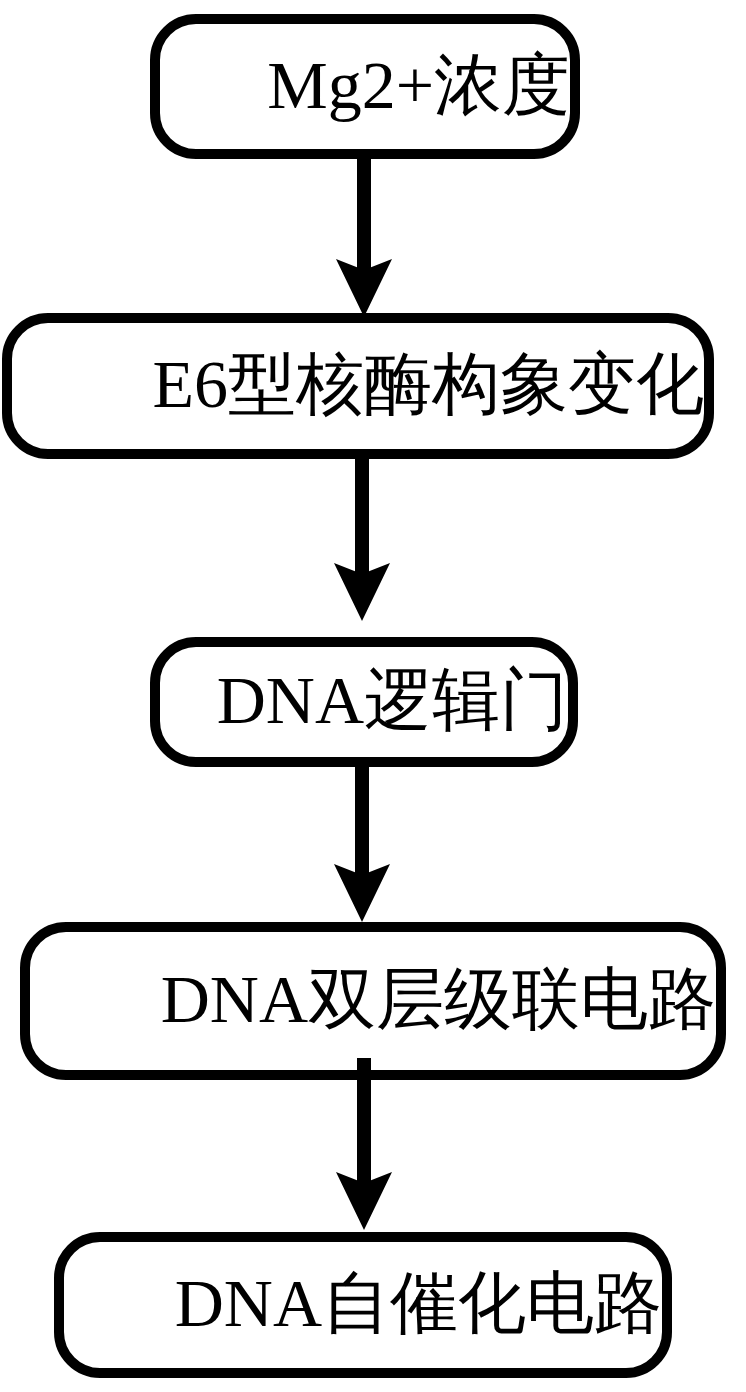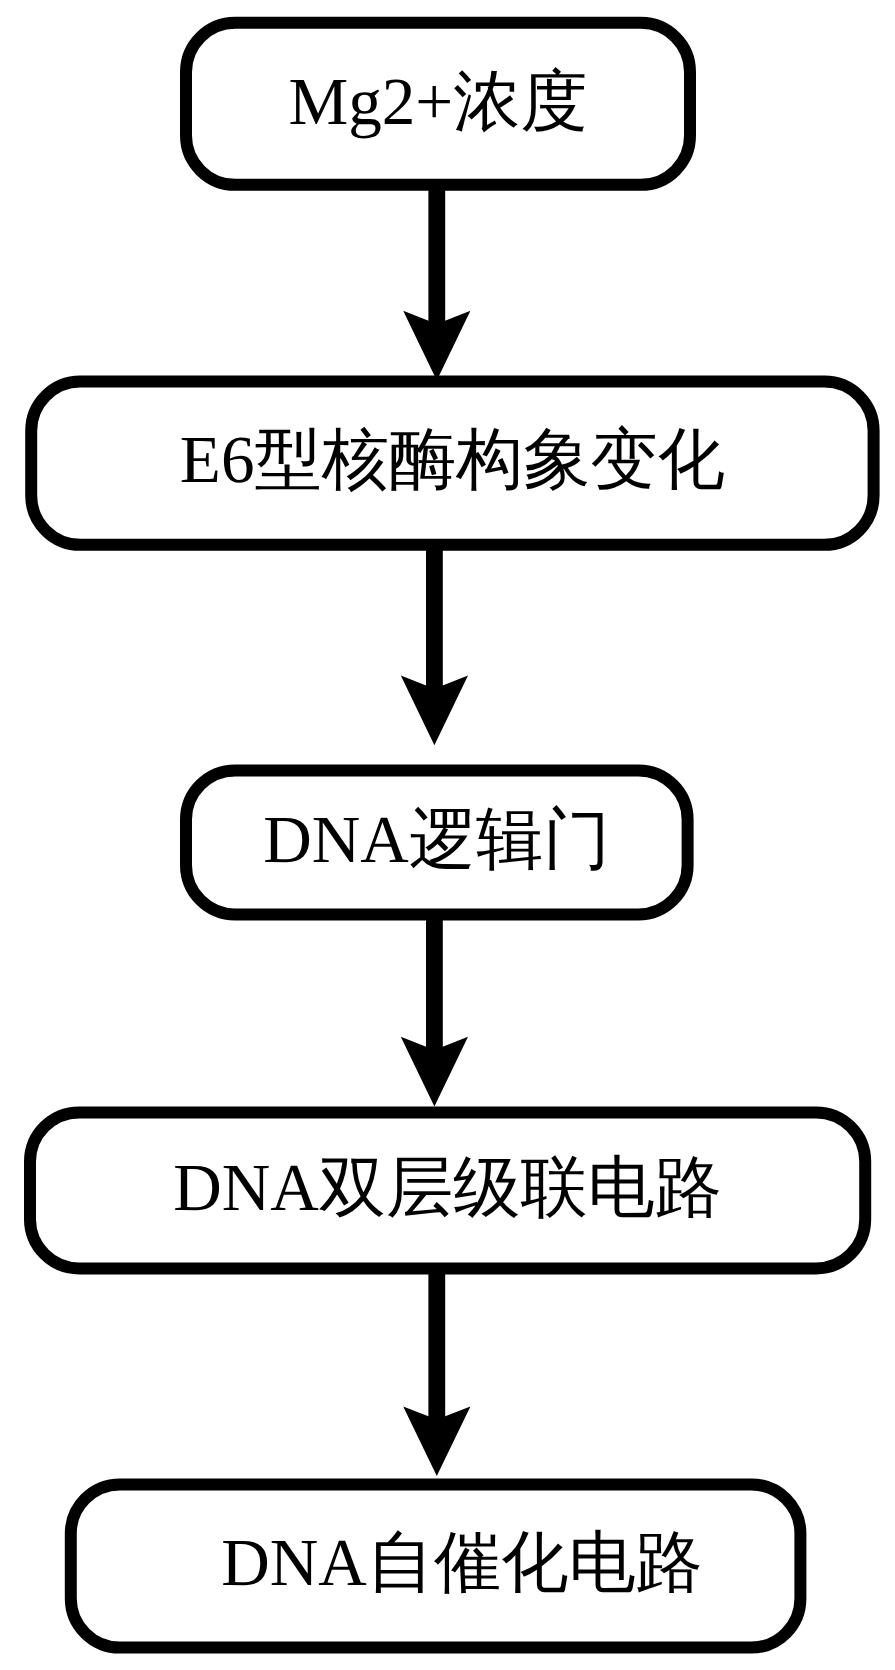--- a/index.html
+++ b/index.html
@@ -16,24 +16,24 @@
     font-family: "Liberation Serif", "DejaVu Serif", serif;
   }
   .node {
     position: absolute;
     box-sizing: border-box;
     border: 10px solid #000000;
     border-radius: 46px;
     background: #ffffff;
     display: flex;
     align-items: center;
-    justify-content: center;
+    justify-content: flex-end;
     color: #000000;
     white-space: nowrap;
-    font-size: 56px;
+    font-size: 68px;
     line-height: 1;
   }
   .node-label {
     display: inline-block;
     transform: translateY(-2px);
   }
   .arrow {
     position: absolute;
     width: 56px;
   }
@@ -70,21 +70,21 @@
 
   <div class="arrow" style="left:336px; top:155px; height:162px;">
     <div class="shaft"></div>
     <div class="head">
       <svg viewBox="0 0 56 60" xmlns="http://www.w3.org/2000/svg">
         <polygon points="0,2 28,13 56,2 28,60" fill="#000000"></polygon>
       </svg>
     </div>
   </div>
 
-  <div class="node" style="left:21px; top:313px; width:712px; height:146px;">
+  <div class="node" style="left:2px; top:313px; width:712px; height:146px;">
     <span class="node-label">E6型核酶构象变化</span>
   </div>
 
   <div class="arrow" style="left:334px; top:455px; height:166px;">
     <div class="shaft"></div>
     <div class="head">
       <svg viewBox="0 0 56 60" xmlns="http://www.w3.org/2000/svg">
         <polygon points="0,2 28,13 56,2 28,60" fill="#000000"></polygon>
       </svg>
     </div>
@@ -96,21 +96,21 @@
 
   <div class="arrow" style="left:334px; top:758px; height:164px;">
     <div class="shaft"></div>
     <div class="head">
       <svg viewBox="0 0 56 60" xmlns="http://www.w3.org/2000/svg">
         <polygon points="0,2 28,13 56,2 28,60" fill="#000000"></polygon>
       </svg>
     </div>
   </div>
 
-  <div class="node" style="left:20px; top:922px; width:706px; height:140px;">
+  <div class="node" style="left:20px; top:922px; width:706px; height:158px;">
     <span class="node-label">DNA双层级联电路</span>
   </div>
 
   <div class="arrow" style="left:336px; top:1058px; height:172px;">
     <div class="shaft"></div>
     <div class="head">
       <svg viewBox="0 0 56 60" xmlns="http://www.w3.org/2000/svg">
         <polygon points="0,2 28,13 56,2 28,60" fill="#000000"></polygon>
       </svg>
     </div>

